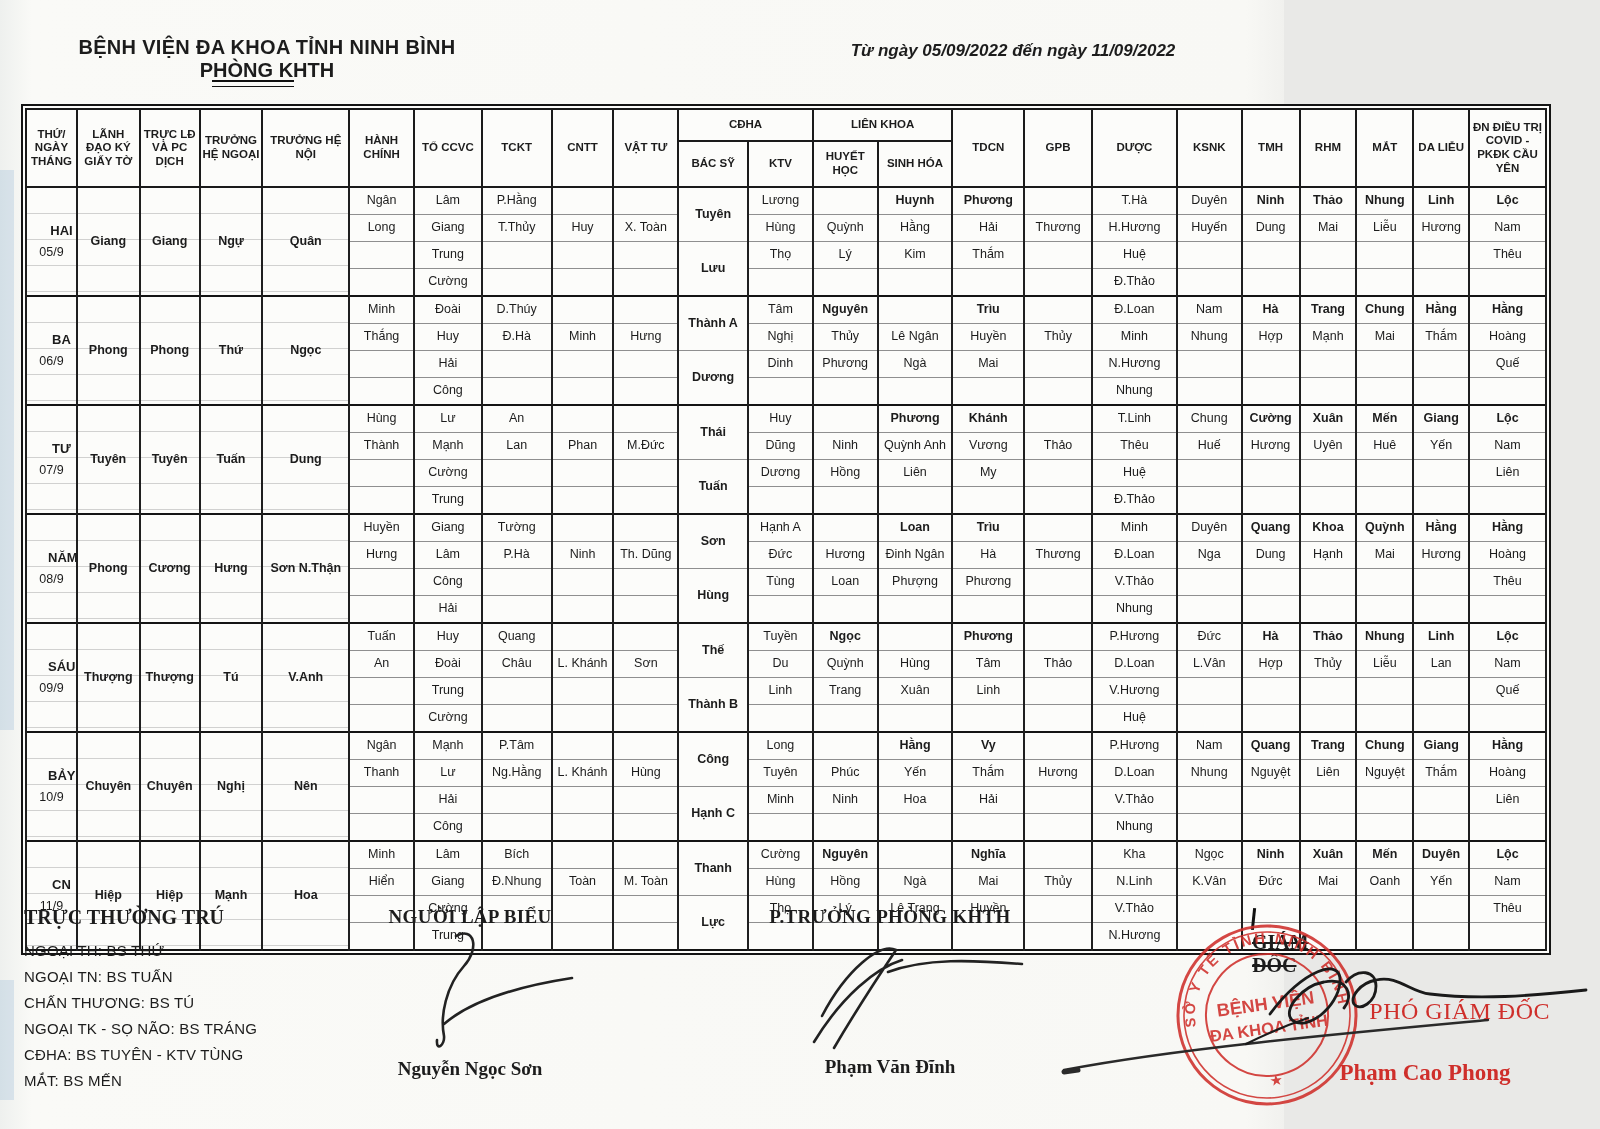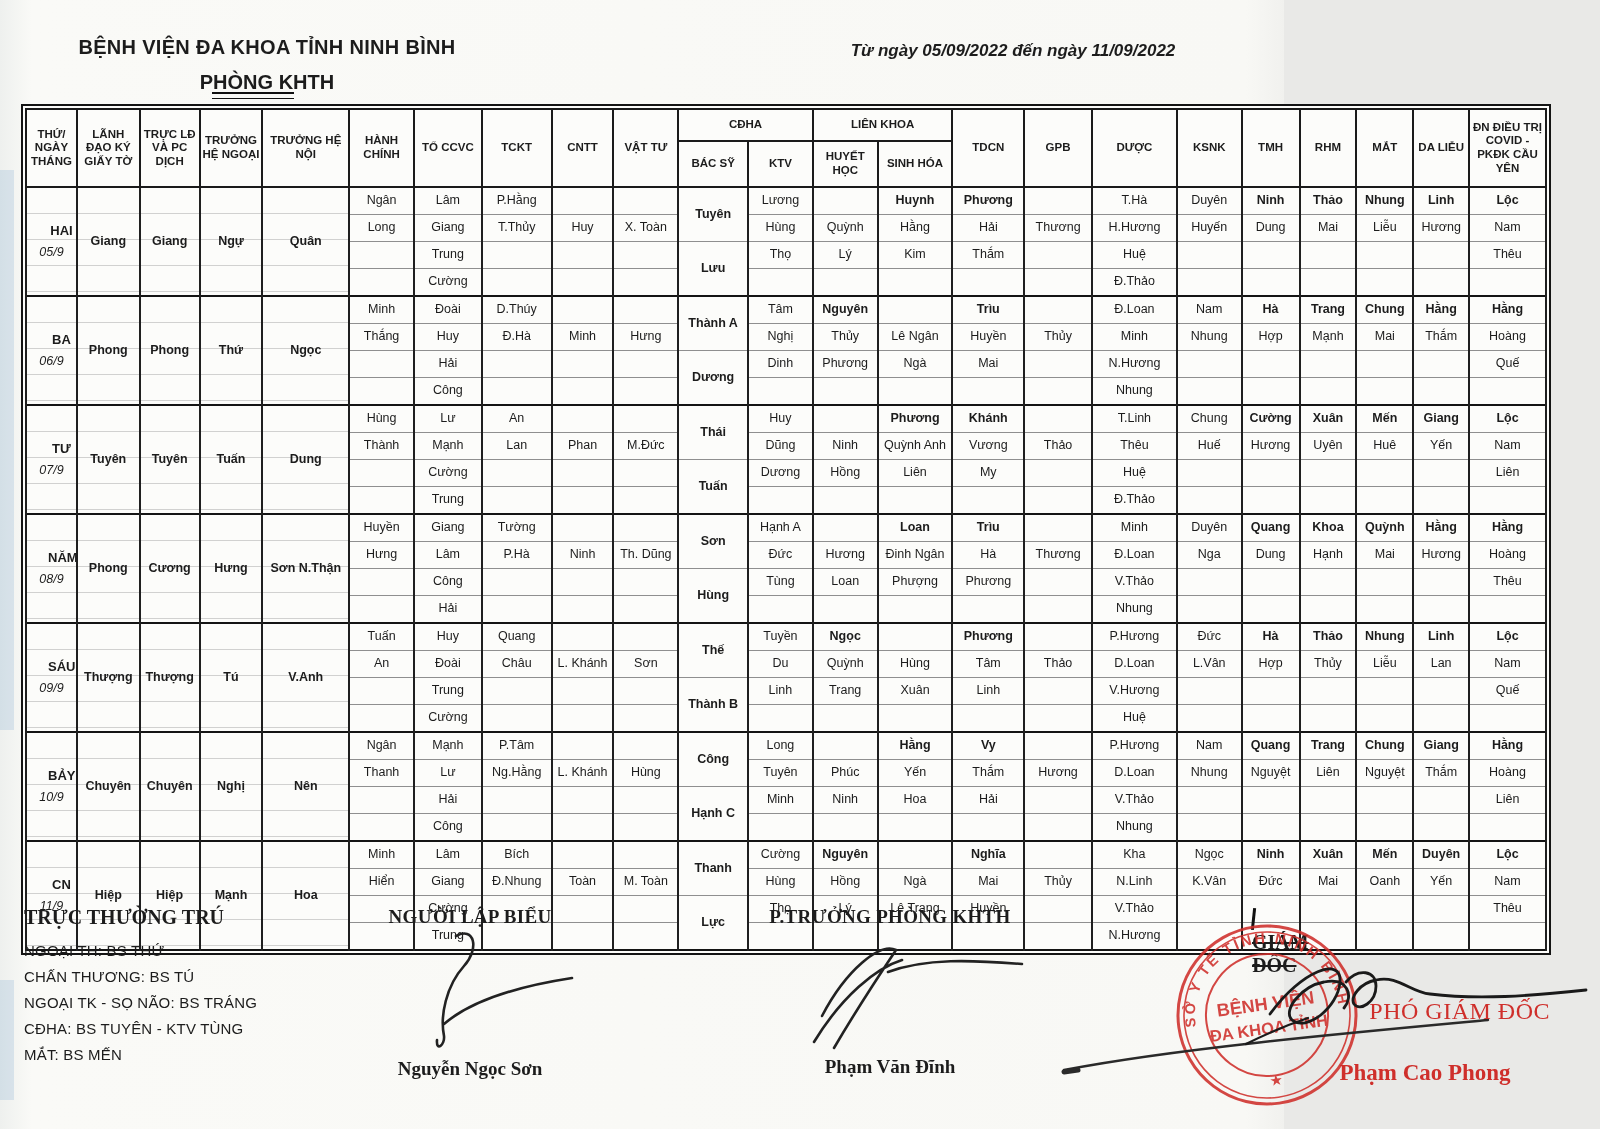--- a/index.html
+++ b/index.html
@@ -2,37 +2,37 @@
 <html><head>
 <meta charset="utf-8">
 <style>
   html,body{margin:0;padding:0;}
   body{width:1600px;height:1129px;background:#e9e9e7;font-family:"Liberation Sans",sans-serif;color:#1c1c1c;overflow:hidden;}
   .page{position:relative;width:1284px;height:1129px;background:linear-gradient(90deg,#eef0ee 0,#fafaf7 2.5%,#f8f8f5 97%,#f1f1ee);}
   .scan-band{position:absolute;left:0;width:14px;background:rgba(120,165,205,.22);}
   
   .org{position:absolute;left:52px;top:36px;width:430px;text-align:center;}
   .org-name{font-size:20px;font-weight:600;letter-spacing:.3px;}
-  .org-dept{display:inline-block;position:relative;font-size:20px;font-weight:700;margin-top:12px;}
+  .org-dept{display:inline-block;position:relative;font-size:20px;font-weight:700;margin-top:0;}
   .org-dept::after{content:"";position:absolute;left:12px;bottom:-5px;width:82px;height:4px;border-top:2px solid #111;border-bottom:1px solid #111;}
   .titleblock{position:absolute;left:468px;top:34px;width:1090px;text-align:center;}
   .title{font-size:21px;font-weight:700;letter-spacing:.2px;}
   .subtitle{font-size:17px;font-weight:700;font-style:italic;margin-top:7px;}
   
   .twrap{position:absolute;left:21px;top:104px;width:1522px;border:2px solid #141414;padding:2px;background:#fcfcfa;}
   table{width:100%;border-collapse:collapse;table-layout:fixed;border:2px solid #141414;}
   th{border:2px solid #1a1a1a;font-size:11.5px;font-weight:700;line-height:1.18;padding:2px 1px;text-align:center;}
   tr.h1 th{height:26px;}
   tr.h2 th{height:40px;}
   td{border-left:2px solid #1f1f1f;border-right:2px solid #1f1f1f;border-top:1px solid #8f8f8f;height:26px;font-size:12.5px;line-height:1.05;text-align:center;padding:0 1px;overflow:hidden;white-space:nowrap;}
   tr.block-start td{border-top:2px solid #141414;}
   td.b{font-weight:700;}
   td.merged{background-image:repeating-linear-gradient(to bottom,transparent 0,transparent 25px,rgba(110,110,110,.30) 25px,rgba(110,110,110,.30) 26px);}
   td.day-cell .dname{font-weight:700;font-size:13px;margin-bottom:9px;padding-left:20px;}
-  td.day-cell .ddate{font-size:12.5px;font-style:italic;}
+  td.day-cell .ddate{font-size:12.5px;}
   td.bacsy{font-weight:700;}
   
   .f-label{font-family:"Liberation Serif",serif;font-weight:700;font-size:19px;letter-spacing:.3px;}
   .f-name{font-family:"Liberation Serif",serif;font-weight:700;font-size:19px;}
   .f-ttt{position:absolute;left:24px;top:906px;width:330px;}
   .ttt-title{font-family:"Liberation Serif",serif;font-weight:700;font-size:20px;margin-bottom:9px;}
   .ttt-item{font-size:15px;line-height:26px;letter-spacing:.2px;}
   .f-sig1{position:absolute;left:330px;top:906px;width:280px;text-align:center;}
   .f-sig2{position:absolute;left:730px;top:906px;width:320px;text-align:center;}
   .signame{margin-top:2px;}
@@ -721,20 +721,21 @@
             <td></td>
           </tr>
         </tbody>
       </table>
   </div>
 
   <div class="f-ttt">
     <div class="ttt-title">TRỰC THƯỜNG TRÚ</div>
     <div id="ttt-items">
         <div class="ttt-item">NGOẠI TH: BS THỨ</div>
+        <div class="ttt-item">NGOẠI TN: BS TUẤN</div>
         <div class="ttt-item">CHẤN THƯƠNG: BS TÚ</div>
         <div class="ttt-item">NGOẠI TK - SỌ NÃO: BS TRÁNG</div>
         <div class="ttt-item">CĐHA: BS TUYÊN - KTV TÙNG</div>
         <div class="ttt-item">MẮT: BS MẾN</div>
       </div>
   </div>
 
   <div class="f-sig1">
     <div class="f-label">NGƯỜI LẬP BIỂU</div>
     <svg class="sigsvg" width="220" height="128" viewBox="0 0 220 128">

